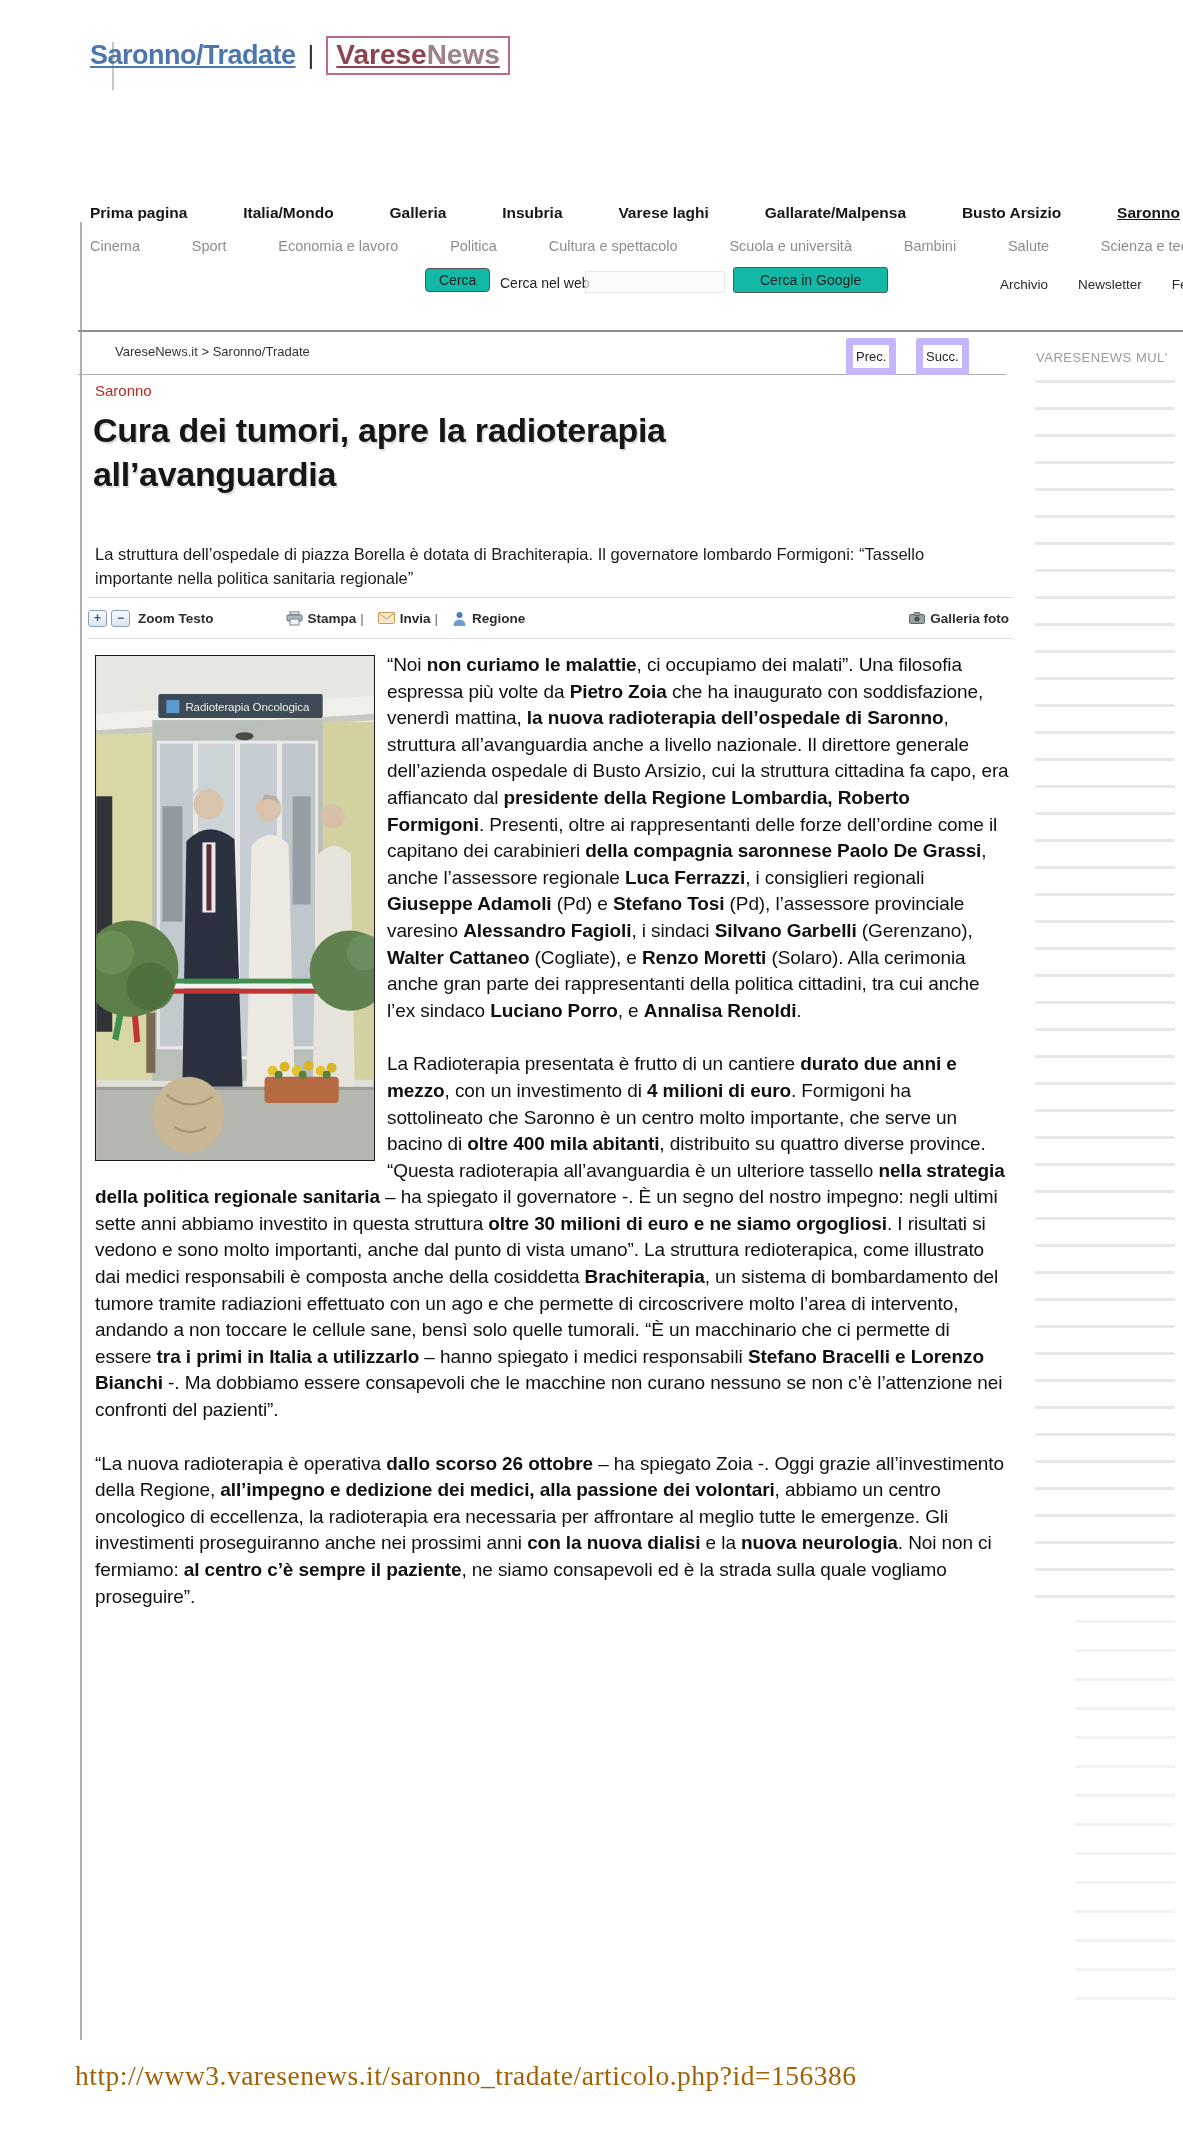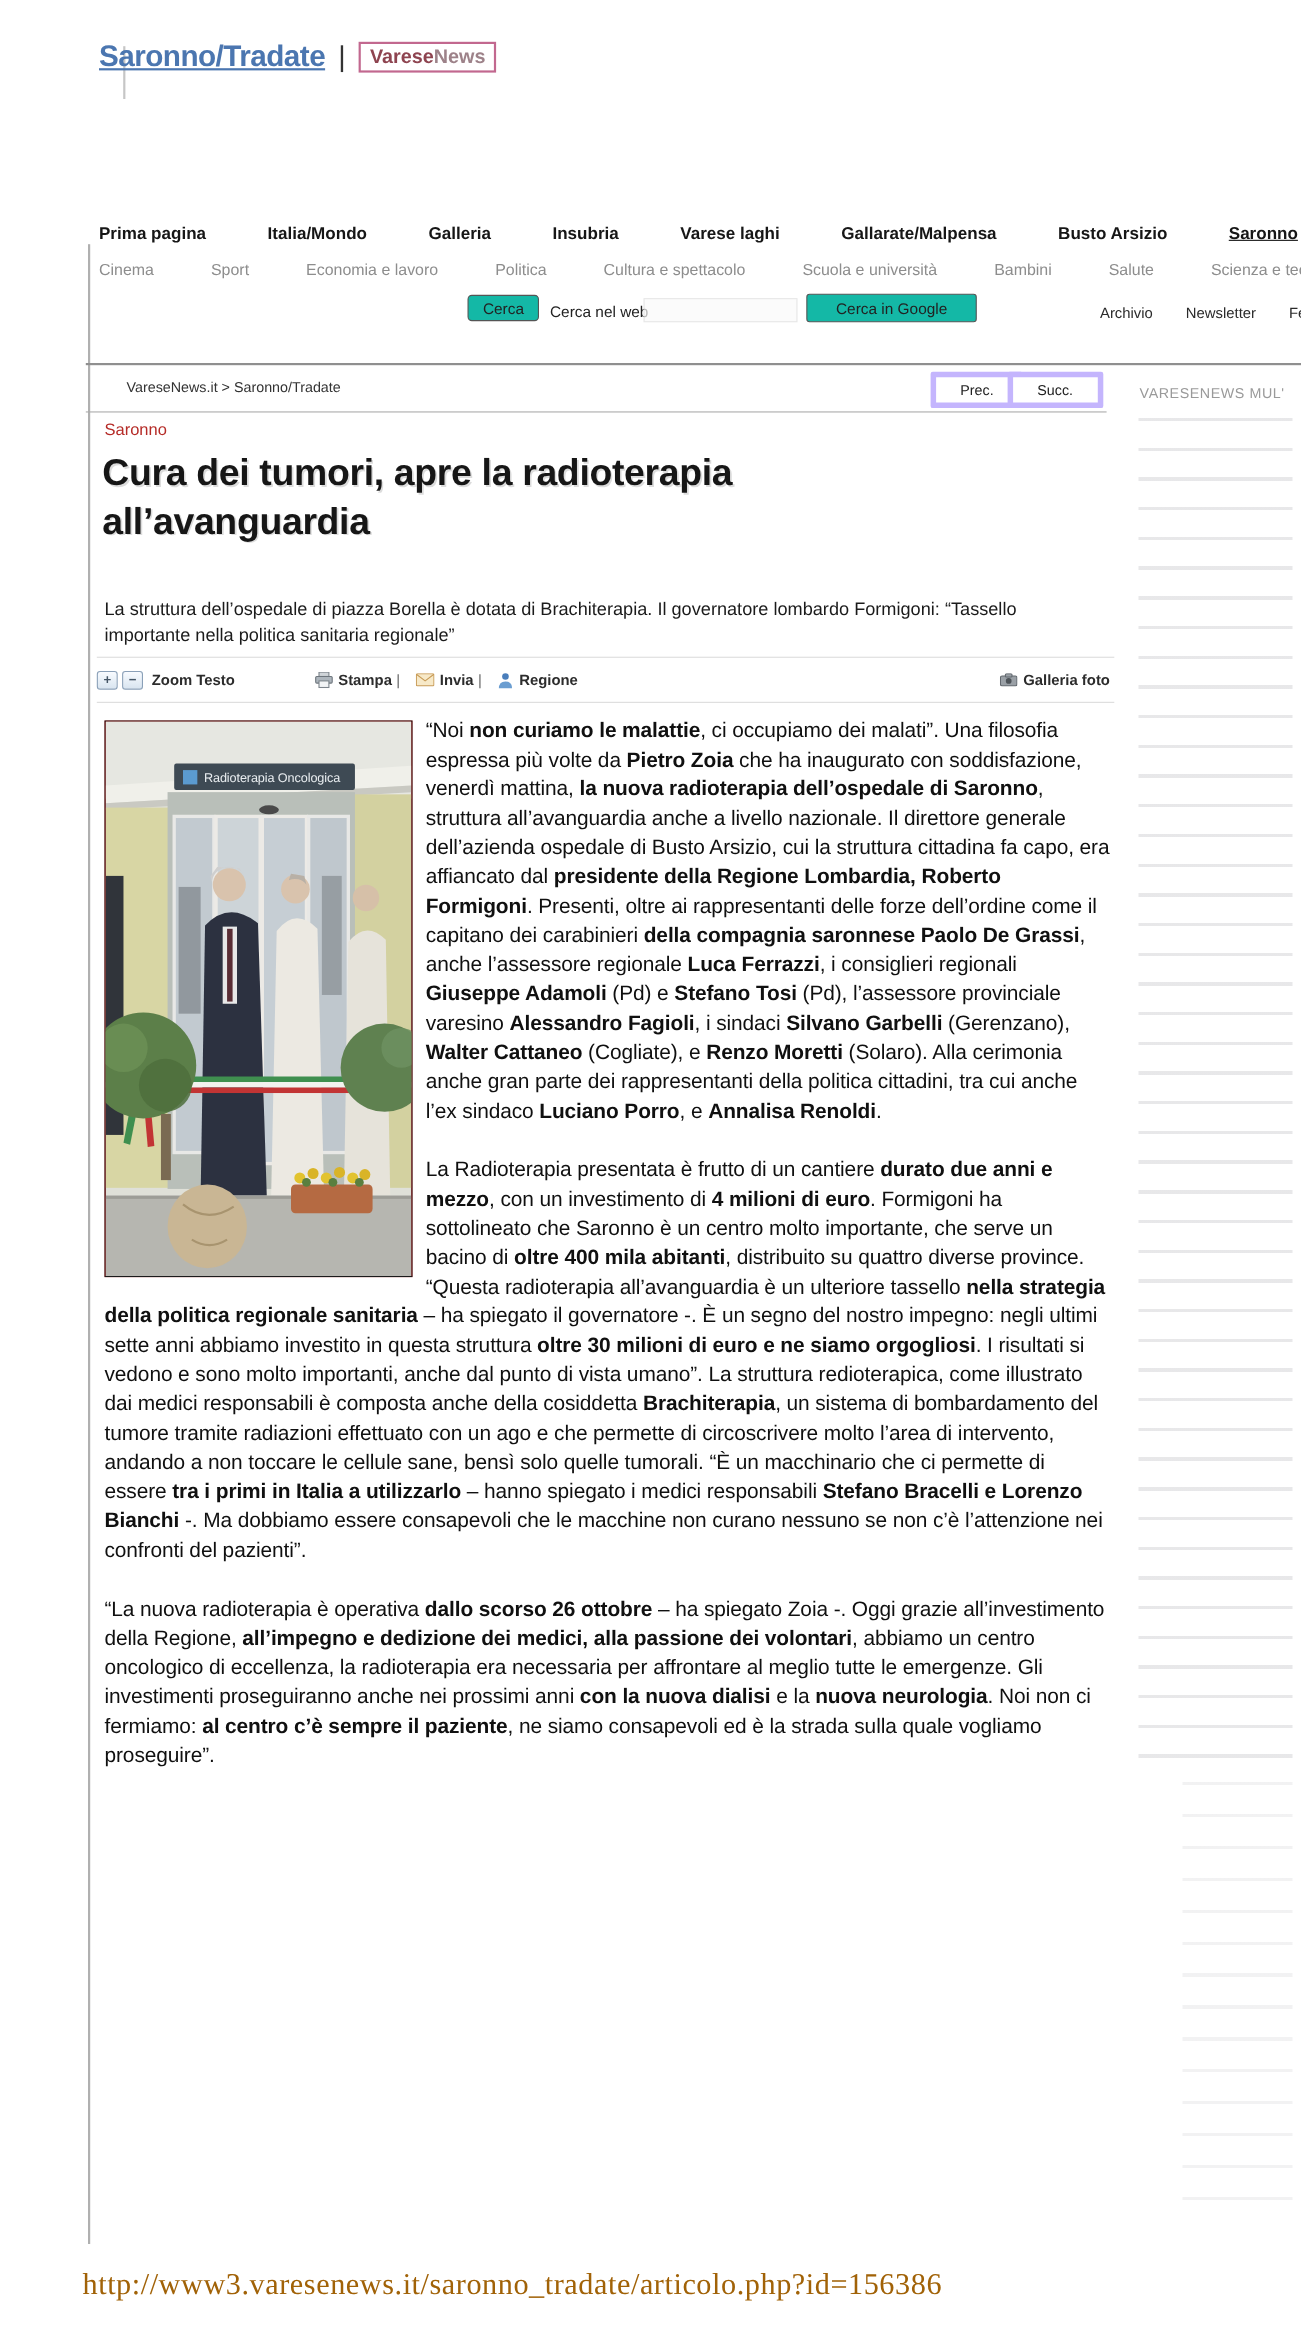--- a/index.html
+++ b/index.html
@@ -10,22 +10,22 @@
   .vline{position:absolute;background:#b0b0b0;width:1.5px;}
   .hline{position:absolute;height:1px;background:#999;}
   .artifacts{position:absolute;pointer-events:none;
     background:repeating-linear-gradient(180deg, rgba(110,110,120,.16) 0 3px, transparent 3px 27px);}
   .artifacts.light{background:repeating-linear-gradient(180deg, rgba(110,110,120,.09) 0 3px, transparent 3px 29px);}
 
   
   .masthead{position:absolute;left:90px;top:36px;display:flex;align-items:center;}
   .site-section{font-size:27px;font-weight:bold;color:#4b76b0;text-decoration:underline;letter-spacing:-.5px;}
   .m-sep{font-size:26px;color:#333;margin:0 12px;}
-  .logo-box{border:2.5px solid #c2688f;padding:1px 8px 2px 8px;font-size:18px;font-weight:bold;
-            text-decoration-color:#8e4450;}
+  .logo-box{border:2.5px solid #c2688f;padding:1px 8px 2px 8px;font-size:28px;font-weight:bold;
+            text-decoration:underline;text-decoration-color:#8e4450;}
   .logo-varese{color:#8e4450;}
   .logo-news{color:#9d8289;}
 
   
   .nav-primary{position:absolute;left:90px;top:204px;width:1090px;display:flex;justify-content:space-between;
     font-size:15.5px;font-weight:bold;color:#161616;white-space:nowrap;overflow:hidden;}
   .nav-primary span{cursor:pointer;}
   .nav-primary span:last-child{text-decoration:underline;}
   .nav-secondary{position:absolute;left:90px;top:238px;width:1098px;display:flex;justify-content:space-between;
     font-size:14.5px;color:#8d8d8d;white-space:nowrap;overflow:hidden;}
@@ -38,22 +38,22 @@
     font-size:14px;color:#222;}
   .cerca-btn{position:absolute;left:337px;top:0;padding:3px 13px;}
   .search-label{position:absolute;left:412px;top:7px;color:#222;}
   .google-btn{position:absolute;left:645px;top:-1px;padding:4px 26px;border-radius:3px;}
   .search-links{position:absolute;left:882px;top:9px;font-size:13.5px;color:#2a2a2a;}
   .search-links span{margin-left:30px;cursor:pointer;}
 
   
   .breadcrumb-row{position:absolute;left:88px;top:336px;width:1095px;height:34px;}
   .breadcrumb{position:absolute;left:27px;top:8px;font-size:13px;color:#333;}
-  .pager-btn{position:absolute;top:2px;border:5px solid #c4b5fd;border-radius:2px;background:#fff;
-    font-size:13px;color:#222;padding:4px 22px;}
+  .pager-btn{position:absolute;top:2px;border:7px solid #c4b5fd;border-radius:2px;background:#fff;
+    font-size:13px;color:#222;padding:4px 3px;}
   .prec{left:758px;} .succ{left:828px;}
   .vn-mul{position:absolute;left:948px;top:14px;font-size:13px;color:#9a9a9a;letter-spacing:.5px;}
 
   
   .category{position:absolute;left:95px;top:382px;font-size:15px;color:#b52b27;}
   .article-title{position:absolute;left:93px;top:408px;width:680px;font-size:34px;font-weight:bold;
     color:#161616;line-height:1.3;letter-spacing:-.3px;text-shadow:1.5px 1.5px 0 rgba(60,60,60,.18);}
   .standfirst{position:absolute;left:95px;top:543px;width:900px;font-size:16.5px;line-height:1.45;color:#1b1b1b;}
 
   

